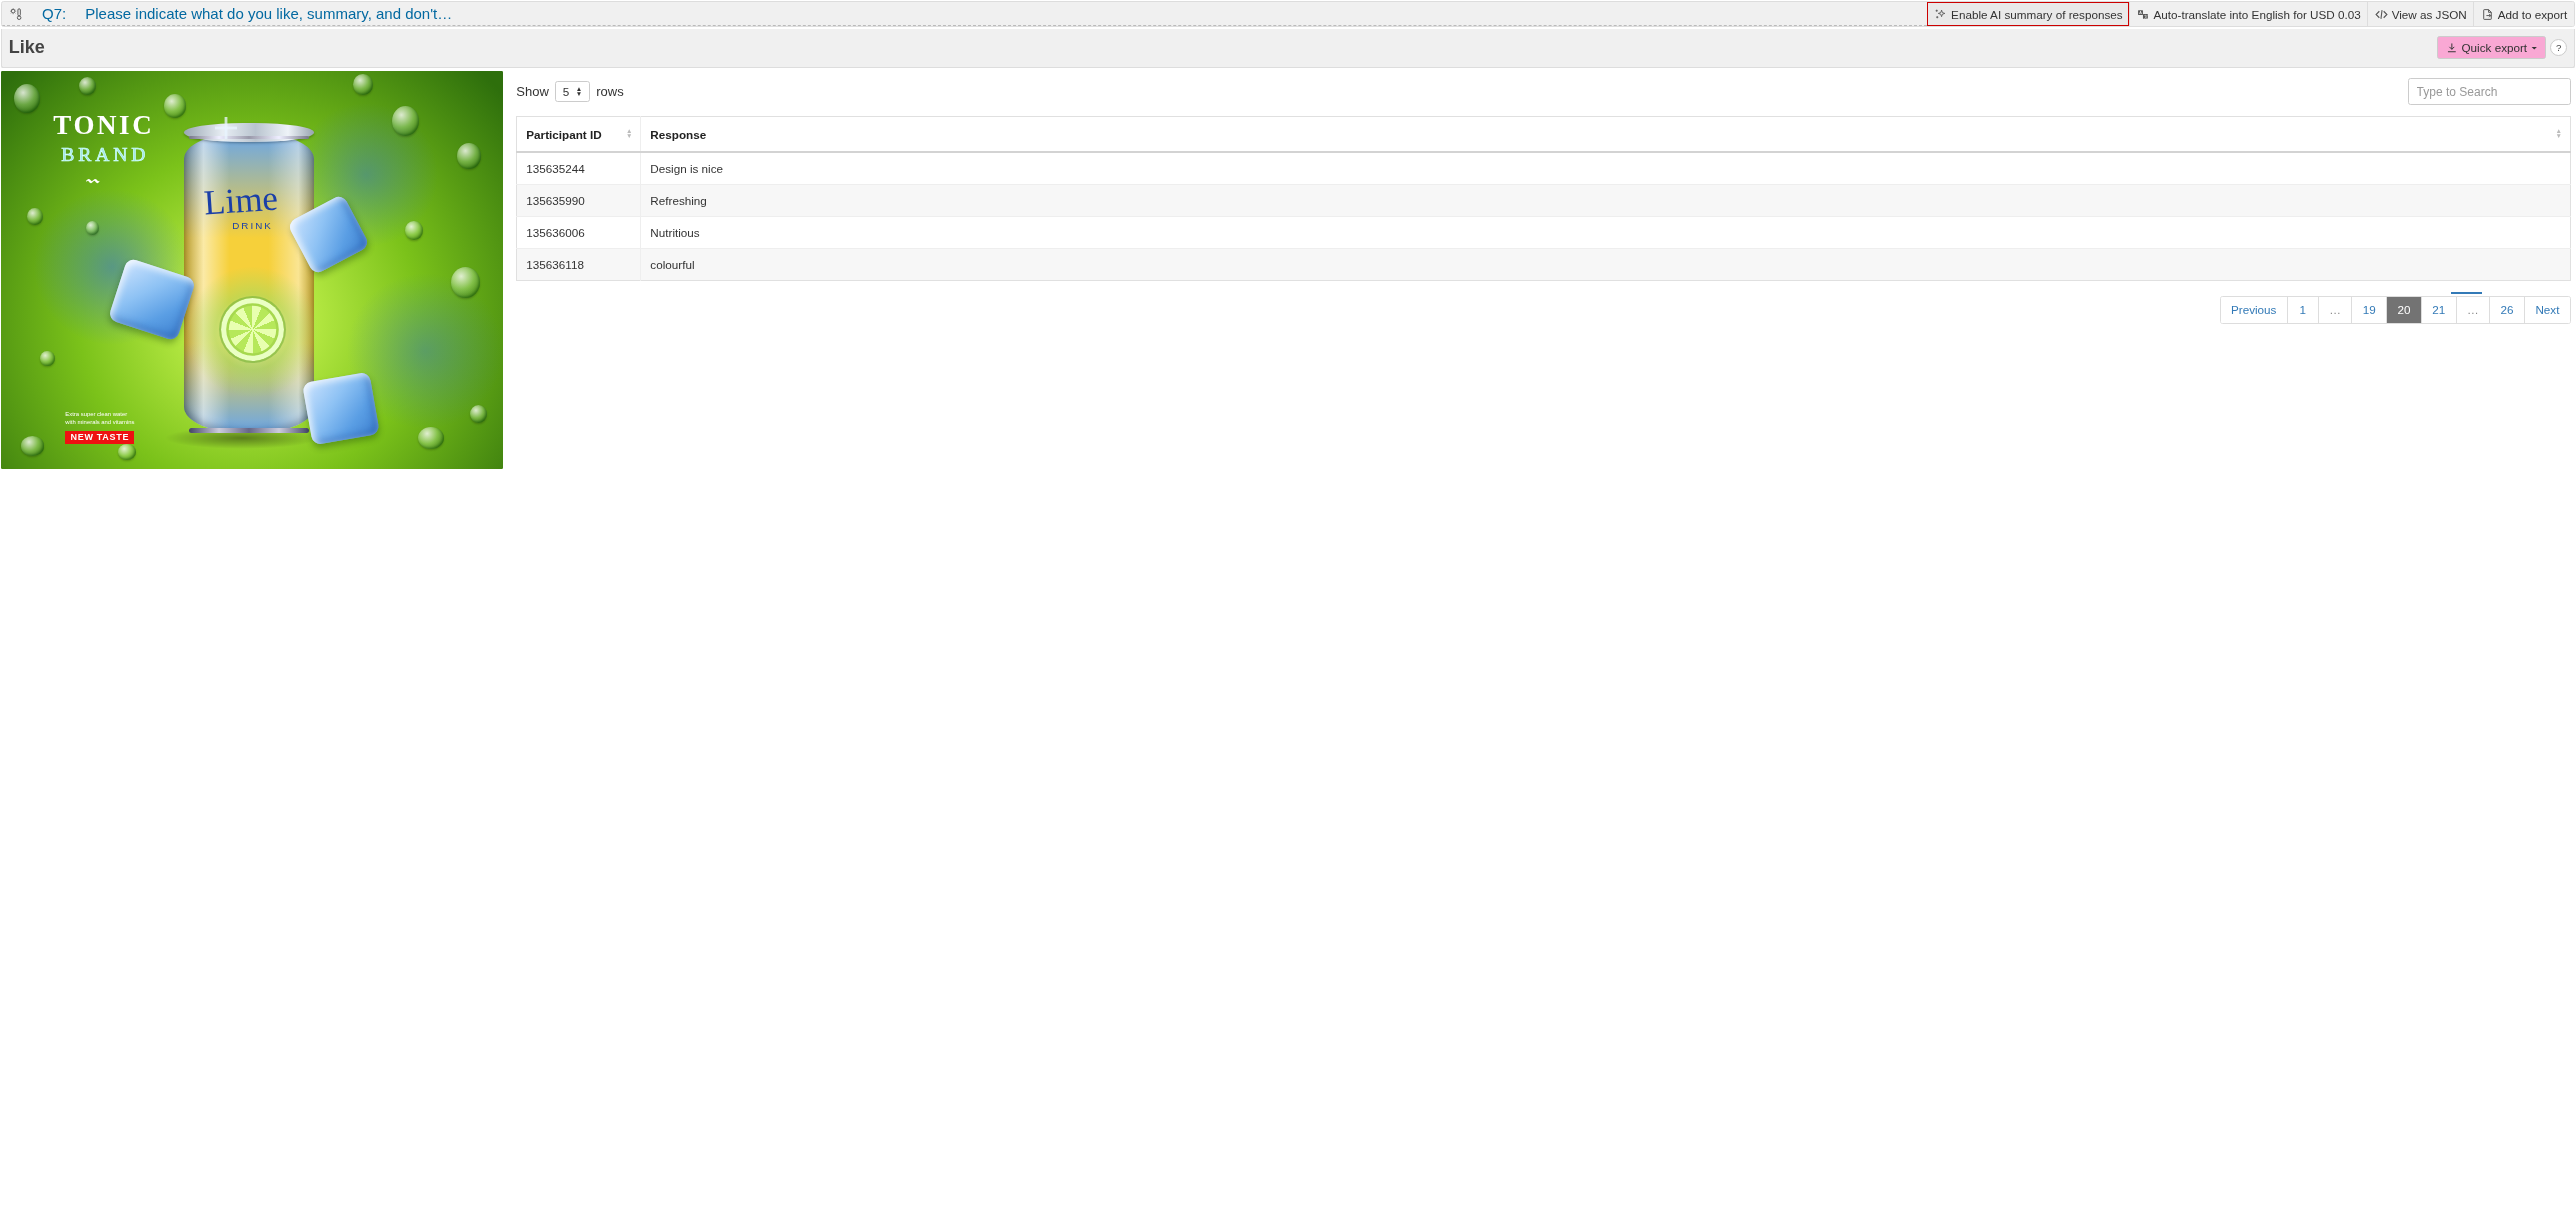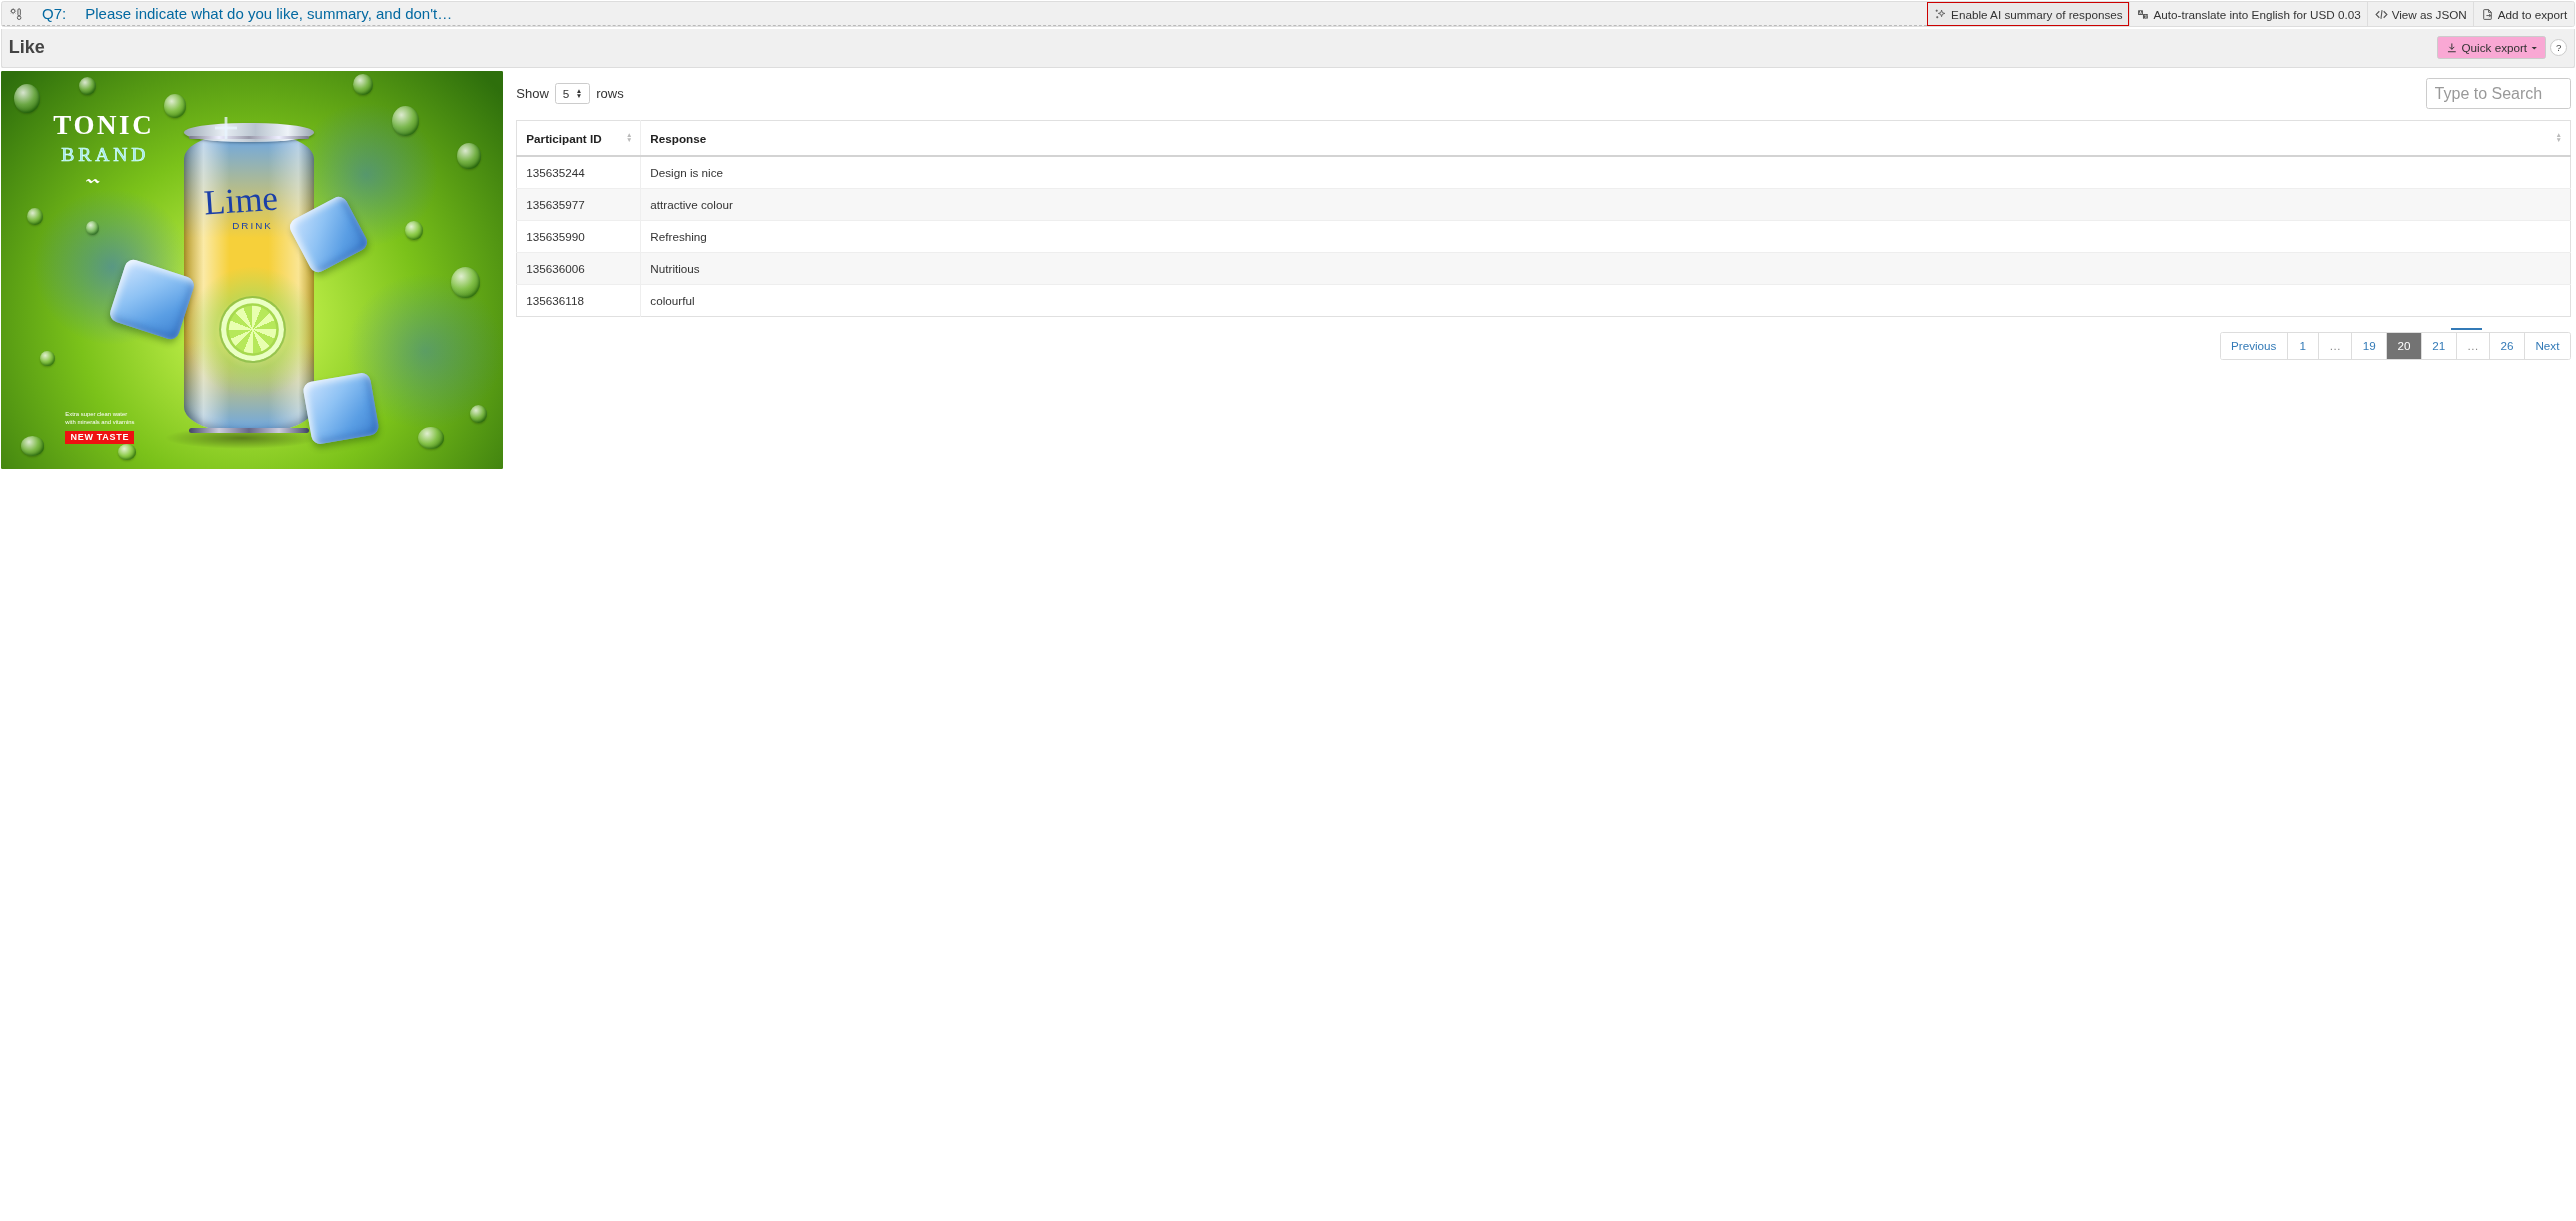--- a/index.html
+++ b/index.html
@@ -217,21 +217,21 @@
   }
   .show-rows { display: flex; align-items: center; gap: 6.5px; font-size: 13px; color: #333; }
   .spinner {
     display: inline-flex; align-items: center; gap: 6.5px;
     border: 0.7px solid #ccc; border-radius: 2.6px; padding: 2.6px 6.5px;
     font-size: 11.7px; color: #333;
   }
   .spinner-arrows { display: flex; flex-direction: column; line-height: 4.6px; font-size: 6.5px; color: #333; }
   .search-input {
     border: 0.7px solid #ccc; border-radius: 2.6px;
-    padding: 5.2px 7.8px; font-size: 16px; width: 145px; color: #555;
+    padding: 5.2px 7.8px; font-size: 12px; width: 163px; color: #555;
   }
   .search-input::placeholder { color: #999; }
 
   table.responses {
     width: 100%; border-collapse: collapse;
     border: 0.7px solid #e0e0e0;
     font-size: 11.7px;
   }
   table.responses thead th {
     text-align: left; font-weight: 700; color: #222;
@@ -412,24 +412,20 @@
               </span>
           </th>
         </tr>
       </thead>
       <tbody id="rows-body">
           <tr>
             <td class="col-pid">135635244</td>
             <td>Design is nice</td>
           </tr>
           <tr>
-            <td class="col-pid">135635977</td>
-            <td>attractive colour</td>
-          </tr>
-          <tr>
             <td class="col-pid">135635990</td>
             <td>Refreshing</td>
           </tr>
           <tr>
             <td class="col-pid">135636006</td>
             <td>Nutritious</td>
           </tr>
           <tr>
             <td class="col-pid">135636118</td>
             <td>colourful</td>

